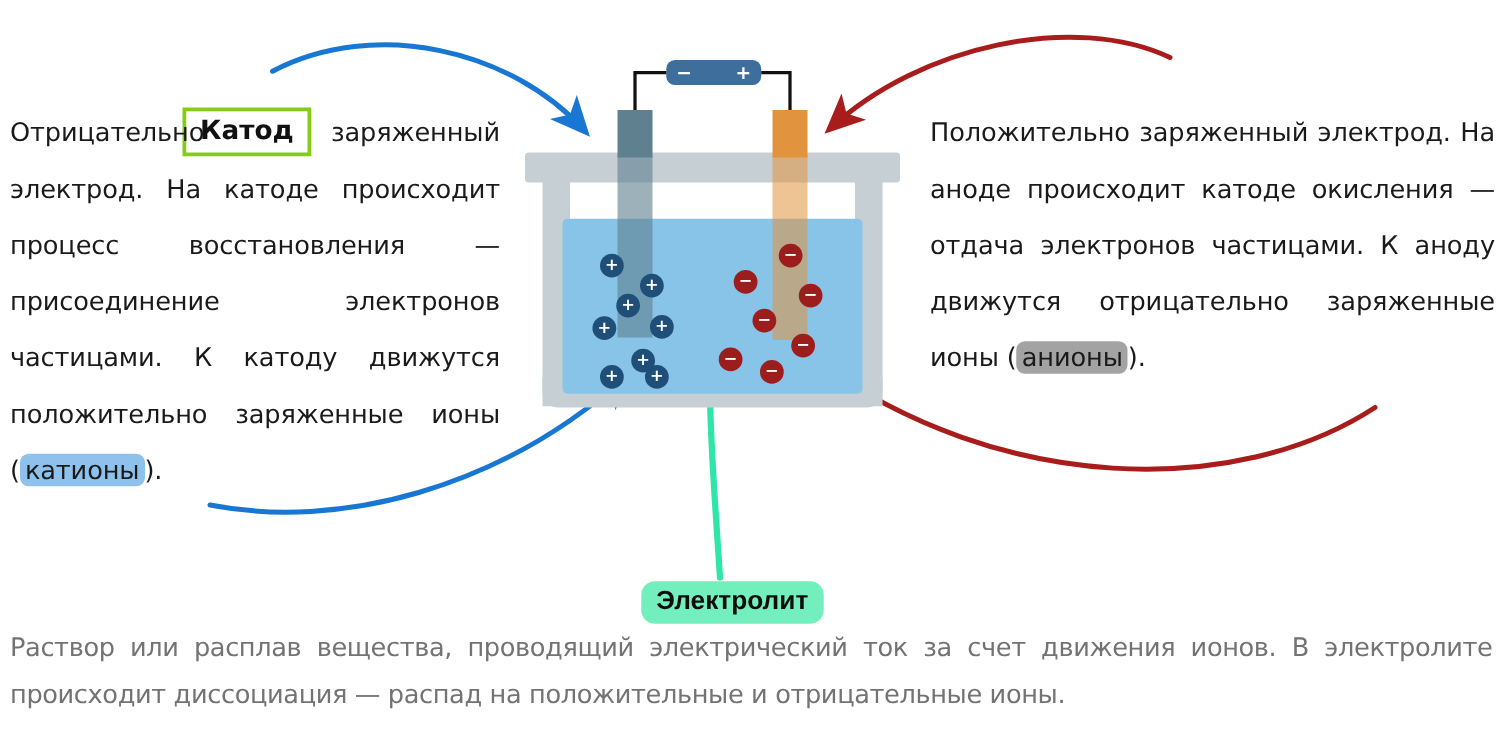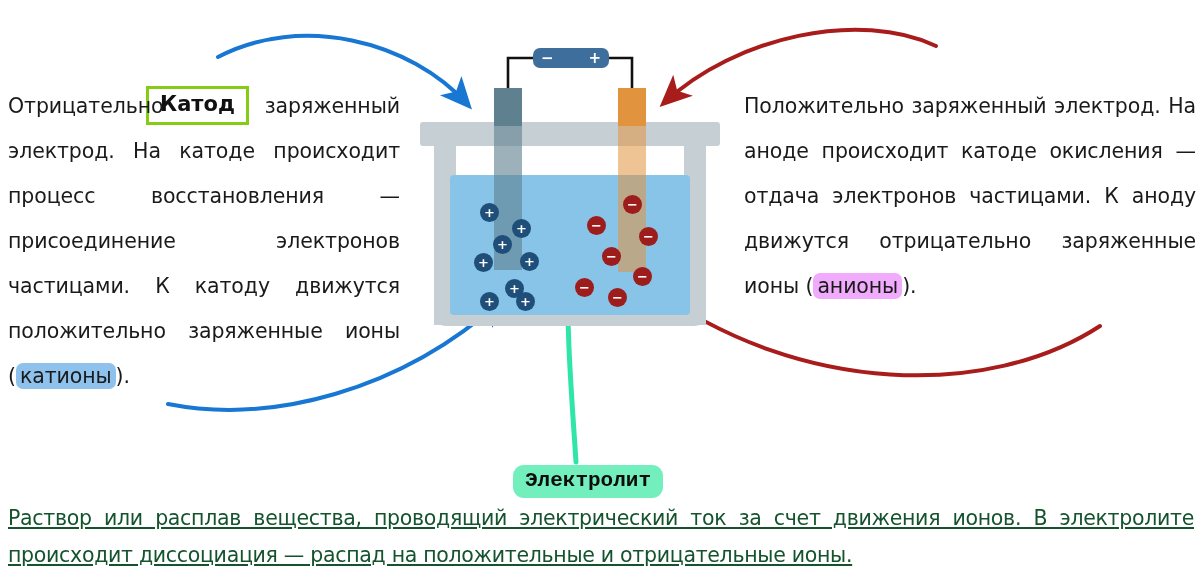--- a/index.html
+++ b/index.html
@@ -39,46 +39,45 @@
     text-align:justify;
     text-align-last:left;
     font-family:"DejaVu Sans", sans-serif;
     letter-spacing:-0.1px;
   }
   #col-left  { left:8px;  top:84px; width:392px; }
   #col-right { left:744px; top:84px; width:452px; }
 
   .hl { border-radius:7px; padding:1px 4px; }
   .hl-blue { background:#8ec2ec; }
-  .hl-red  { background:#f0abfc; }
+  .hl-red  { background:#a3a3a3; }
 
   
   #caption {
     position:absolute;
     left:8px; top:500px; width:1186px;
     font-size:20.5px;
     line-height:37px;
-    color:#14532d;
+    color:#737373;
     text-align:justify;
     text-align-last:left;
     font-family:"DejaVu Sans", sans-serif;
     letter-spacing:-0.3px;
-    text-decoration:underline;
   }
 
   
   #chip-electrolyte {
     position:absolute;
     left:513px; top:465px;
     font-weight:bold; font-size:21px; color:#0d0d0d;
     background:#72efbd;
     border-radius:11px;
     padding:4px 12px 6px 12px;
     white-space:nowrap;
-    font-family:Liberation Mono, monospace;
+    font-family:Liberation Sans, sans-serif;
   }
 
   
   #beaker { position:absolute; left:420px; top:40px; width:300px; height:290px; }
   .bk { position:absolute; }
 
   #rim      { left:0px;  top:82px;  width:300px; height:24px; background:#c6d0d4; border-radius:3px; }
   #wall-l   { left:14px; top:100px; width:22px; height:185px; background:#c6d0d4; }
   #wall-r   { left:264px;top:100px; width:22px; height:185px; background:#c6d0d4; }
   #floor    { left:14px; top:262px; width:272px; height:24px; background:#c6d0d4;

